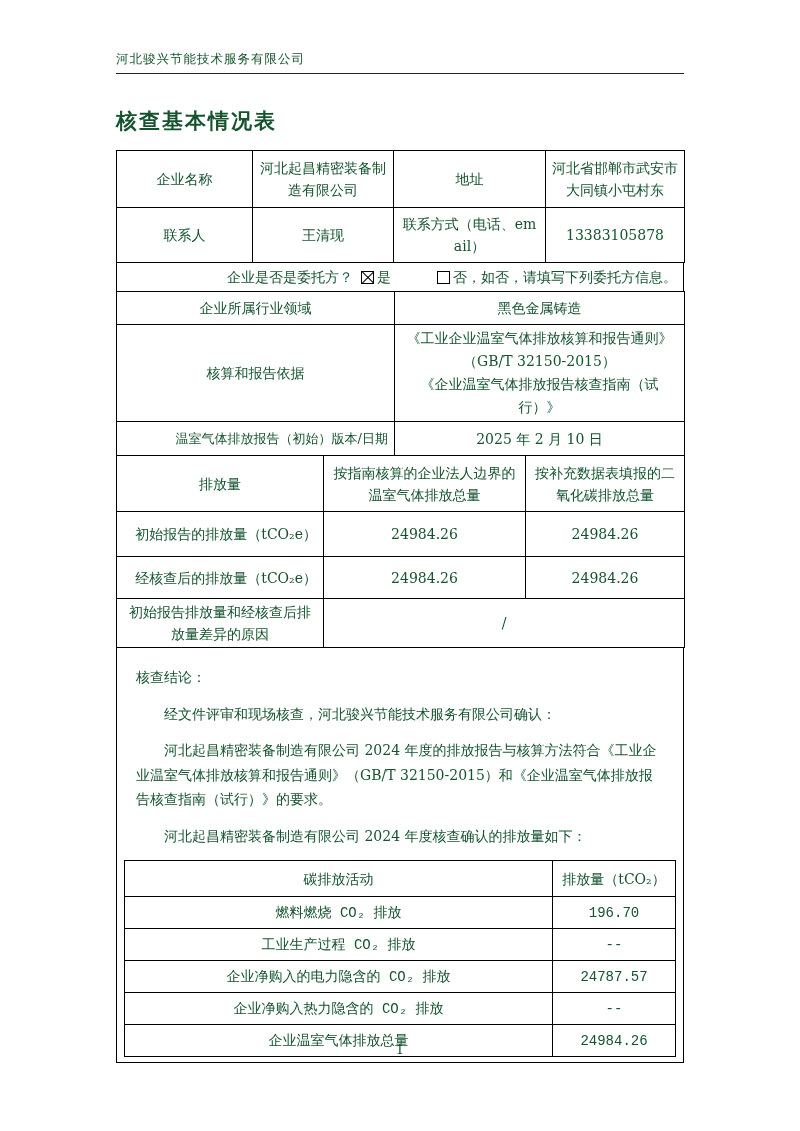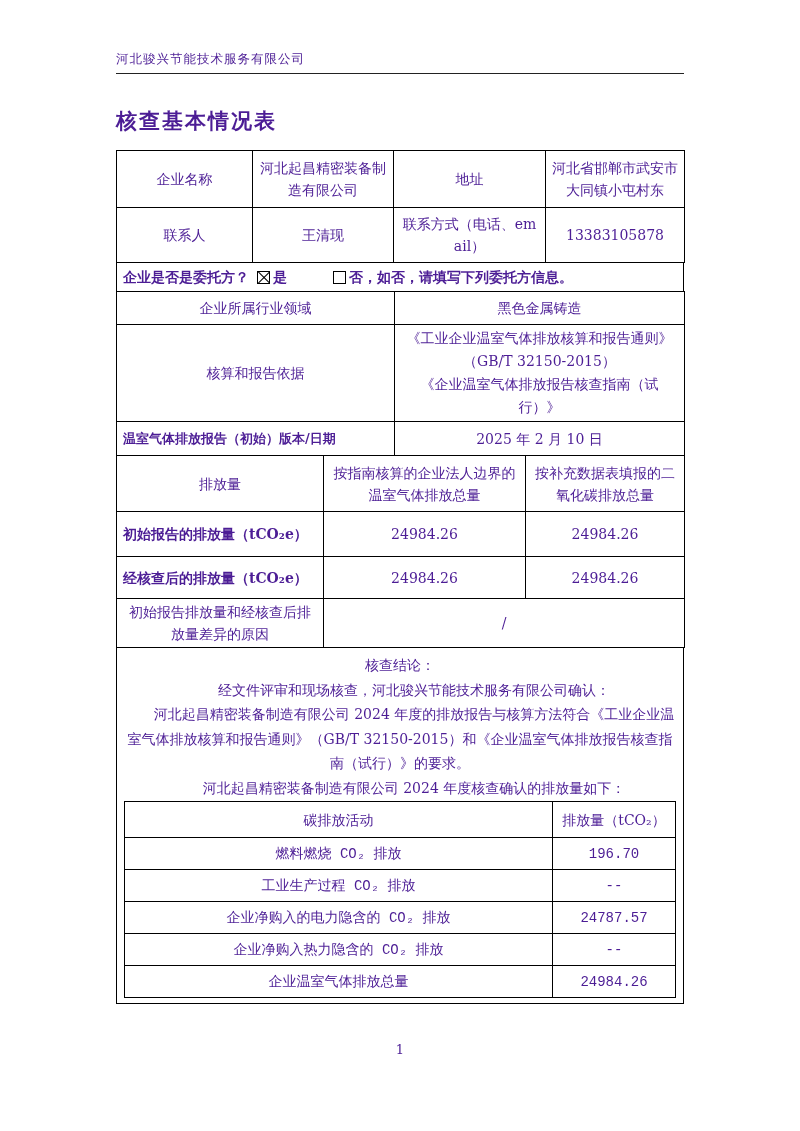--- a/index.html
+++ b/index.html
@@ -2,21 +2,21 @@
 <html><head>
 <meta charset="utf-8">
 <style>
   * { box-sizing: border-box; }
   html, body { margin: 0; padding: 0; background: #ffffff; }
   .page {
     position: relative;
     width: 800px;
     height: 1131px;
     background: #ffffff;
-    color: #4c1d95;
+    color: #14532d;
     font-family: "DejaVu Serif", "Liberation Serif", "DejaVu Sans", serif;
     overflow: hidden;
     padding-left: 30px;
   }
   .doc-header {
     position: absolute;
     left: 116px;
     top: 51px;
     width: 568px;
     font-size: 12.5px;
@@ -49,21 +49,21 @@
   .t + .t { margin-top: -1px; }
   .t td {
     border: 1px solid #000;
     text-align: center;
     vertical-align: middle;
     font-size: 14px;
     line-height: 22px;
     padding: 2px 6px;
     word-break: break-all;
   }
-  td.left { text-align: left; font-weight: bold; }
+  td.left { text-align: right; }
   td.nowrap { white-space: nowrap; overflow: visible; }
   td.small { font-size: 13px; }
 
   
   tr.r1  td { height: 57px; }
   tr.r2  td { height: 55px; }
   tr.r3  td { height: 29px; }
   tr.r4  td { height: 33px; margin-left: 16px; }
   tr.r5  td { height: 32px; }
   tr.r6  td { height: 97px; }
@@ -98,25 +98,24 @@
   .basis-lines div { line-height: 23px; }
 
   
   td.conclusion-cell {
     height: 352px;
     vertical-align: top;
     text-align: left;
     padding: 5px 7px;
   }
   .conclusion-cell p {
-    margin: 0;
+    margin: 12px;
     font-size: 14px;
     line-height: 24.5px;
     word-break: break-all;
-    text-align: center;
   }
   .conclusion-cell p.ci { text-indent: 2em; }
 
   
   table.inner {
     border-collapse: collapse;
     table-layout: fixed;
     width: 551px;
     margin: 1px auto 0;
   }

